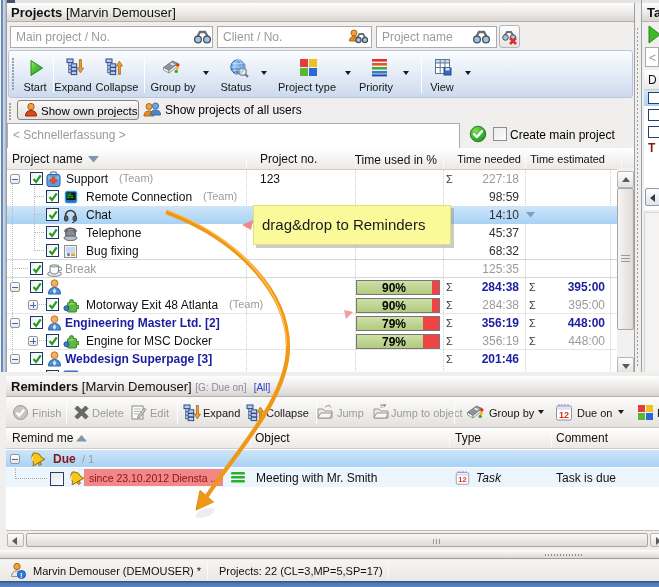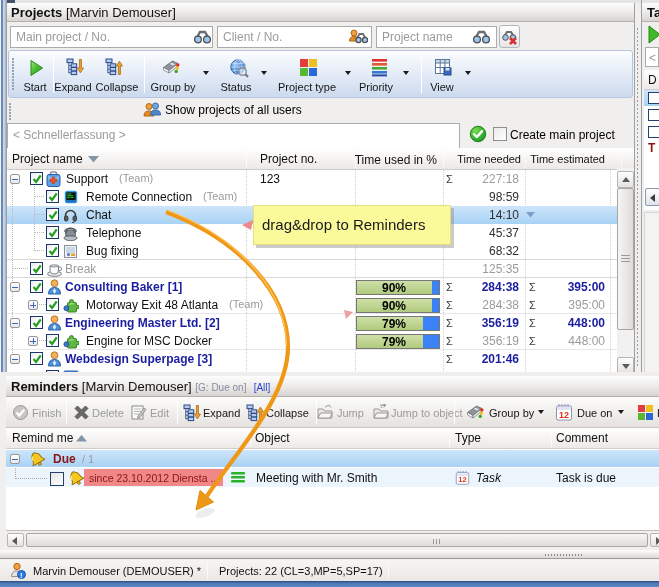--- a/index.html
+++ b/index.html
@@ -14,21 +14,21 @@
 .gray{color:#9b9b9b}
 .navy{color:#1a1da0;font-weight:bold}
 .tg{width:10px;height:10px;border:1px solid #969696;border-radius:2px;background:linear-gradient(#fff,#e8e8e8);position:absolute}
 .tg i{position:absolute;left:1px;right:1px;top:3.5px;height:1px;background:#3a66c4}
 .tg.plus b{position:absolute;top:1px;bottom:1px;left:3.5px;width:1px;background:#3a66c4}
 .cb{width:13px;height:13px;border:1px solid #1c3668;background:linear-gradient(135deg,#e6e6e6 0,#fdfdfd 40%);position:absolute}
 .row{position:absolute;left:7px;width:609px;height:18px}
 .rt{position:absolute;top:2px;font-size:12px;white-space:nowrap}
 .num{position:absolute;top:2px;font-size:12px;text-align:right;white-space:nowrap}
 .sig{position:absolute;top:3px;font-size:11px;color:#3c3c3c}
-.bar{position:absolute;width:84px;height:15px;border:1px solid #767676;background:#3b82f6}
+.bar{position:absolute;width:84px;height:15px;border:1px solid #767676;background:#ef4444}
 .bar i{position:absolute;left:0;top:0;bottom:0;background:linear-gradient(#cfe0a8,#b0ca7e)}
 .bar b{position:absolute;left:0;right:8px;top:0;bottom:0;text-align:center;font-size:12px;line-height:14px;color:#000}
 .tbtxt{position:absolute;font-size:11px;color:#161616;text-align:center;white-space:nowrap}
 .arr{position:absolute;width:0;height:0;border-left:3.5px solid transparent;border-right:3.5px solid transparent;border-top:4px solid #1a1a1a}
 .dot-v{position:absolute;width:1px;background-image:linear-gradient(#cfcfcf 50%,transparent 50%);background-size:1px 2px}
 .tbl-sep{position:absolute;top:1px;bottom:1px;width:1px;background:#e2dfdc;border-right:1px solid #fbfafa}
 </style>
 </head>
 <body>
 
@@ -161,20 +161,27 @@
         <rect x="1.5" y="1.5" width="14" height="3.5" fill="#cfd8e4" stroke="#5a7a9c"></rect>
         <path d="M6.2 1.5 v14 M10.9 1.5 v14 M1.5 9.5 h14" stroke="#5a7a9c" stroke-width="1"></path>
         <rect x="10" y="10" width="7" height="7" fill="#3a66c0" stroke="#24488c"></rect>
         <rect x="11.5" y="10" width="4" height="2.5" fill="#dce4f0"></rect>
       </svg>
     <div class="tbtxt" style="left:413px;top:30px;width:40px">View</div>
     <div class="arr abs" style="left:456px;top:20px"></div>
   </div>
 
   <div class="abs" style="left:2px;top:100px;width:2px;height:18px;background-image:linear-gradient(#a4a4a4 55%,transparent 55%);background-size:2px 3px"></div>
+  <div class="abs" style="left:10px;top:97px;width:122px;height:20px;border:1px solid #848484;border-radius:3px;background:linear-gradient(#f9f9f9,#e2e1e0)">
+    <svg class="abs" style="left:5px;top:1px" width="16" height="16" viewBox="0 0 16 16">
+        <circle cx="8" cy="4.5" r="3.2" fill="#f0a040" stroke="#a85a10"></circle>
+        <path d="M2.5 14 q0-5.5 5.5-5.5 q5.5 0 5.5 5.5 Z" fill="#d8491c" stroke="#a02808"></path>
+      </svg>
+    <span style="position:absolute;left:23px;top:3.5px;font-size:11.5px;color:#000;white-space:nowrap">Show own projects</span>
+  </div>
   <svg class="abs" style="left:136px;top:99px" width="18" height="17" viewBox="0 0 18 17">
       <circle cx="6" cy="4.5" r="3" fill="#f0a040" stroke="#b06a14"></circle>
       <path d="M1 14 q0-5 5-5 q5 0 5 5 Z" fill="#e88820" stroke="#b06a14"></path>
       <circle cx="12.5" cy="4" r="3" fill="#70a8e0" stroke="#3a6aa8"></circle>
       <path d="M7.5 13 q0-5 5-5 q5 0 5 5 Z" fill="#4a86c8" stroke="#3a6aa8"></path>
     </svg>
   <div class="abs" style="left:158px;top:100px;font-size:12px;color:#000">Show projects of all users</div>
 
   <div class="abs inp" style="left:0;top:120px;width:453px;height:29px">
       <span style="position:absolute;left:5px;top:4px">&lt; Schnellerfassung &gt;</span>
@@ -348,21 +355,20 @@
       <div class="cb" style="left:23px;top:2px">
           <svg width="12" height="12" style="position:absolute">
             <path d="M2.5 6 l2.6 3 l4.6 -6.6" stroke="#1f9e1f" stroke-width="2.2" fill="none"></path>
           </svg>
         </div>
       <svg class="abs" style="left:40px;top:1px" width="15" height="16" viewBox="0 0 15 16">
           <circle cx="7.5" cy="4.2" r="3.4" fill="#f0b060" stroke="#c07820"></circle>
           <path d="M1.5 15 q0-6.5 6-6.5 q6 0 6 6.5 Z" fill="#4a90d8" stroke="#2a60a8"></path>
           <path d="M7.5 9 l1.8 3 l-1.8 3 l-1.8 -3 Z" fill="#d8e8f8"></path>
         </svg>
-      <span class="rt navy" style="left:58px">Consulting Baker [1]</span>
       <div class="bar" style="left:349px;top:2px">
           <i style="width:75px"></i>
           <b>90%</b>
         </div>
       <span class="sig" style="left:439px">Σ</span>
         <span class="num navy" style="right:97px">284:38</span>
       <span class="sig" style="left:522px">Σ</span>
         <span class="num navy" style="right:11px">395:00</span>
     </div>
 

